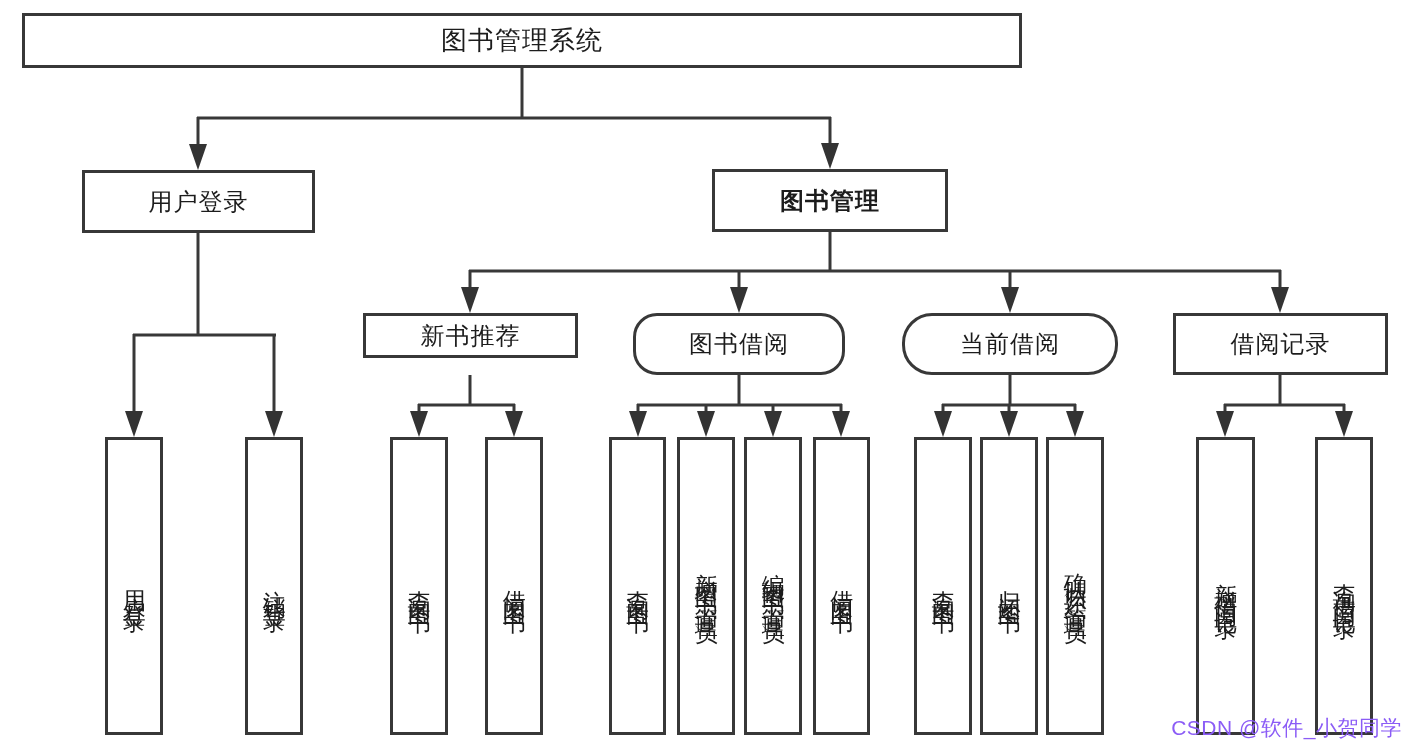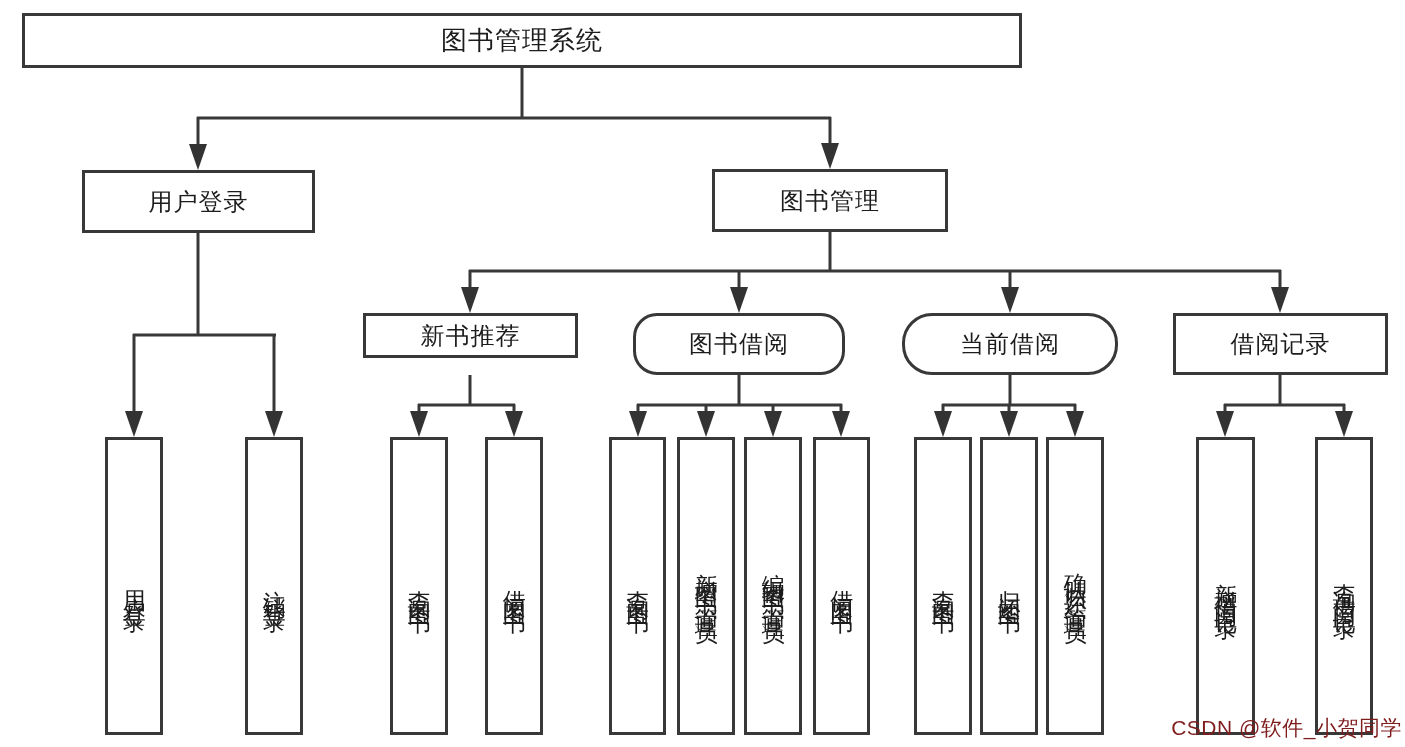--- a/index.html
+++ b/index.html
@@ -37,21 +37,21 @@
     font-size: 23px;
     letter-spacing: 7px;
     line-height: 1.1;
     white-space: nowrap;
   }
   .watermark {
     position: absolute;
     top: 714px;
     right: 3px;
     font-size: 21px;
-    color: #7f1d1d;
+    color: #8b5cf6;
     letter-spacing: 0.5px;
     z-index: 5;
     white-space: nowrap;
   }
 </style>
 </head>
 <body>
 
 <div id="canvas">
 
@@ -117,21 +117,21 @@
     <polygon points="1335,411 1353,411 1344,437"></polygon>
   </svg>
 
   <div class="node lvl0" style="left:22px; top:13px; width:1000px; height:55px;">
     <span>图书管理系统</span>
   </div>
 
   <div class="node lvl1" style="left:82px; top:170px; width:233px; height:63px;">
     <span>用户登录</span>
   </div>
-  <div class="node lvl1" style="left:712px; top:169px; width:236px; height:63px;">
+  <div class="node lvl1" style="left:712px; top:169px; width:236px; height:63px;font-weight:bold;">
     <span>图书管理</span>
   </div>
 
   <div class="node lvl2" style="left:363px; top:313px; width:215px; height:45px;">
     <span>新书推荐</span>
   </div>
   <div class="node lvl2" style="left:633px; top:313px; width:212px; height:62px;border-radius:24px;">
     <span>图书借阅</span>
   </div>
   <div class="node lvl2" style="left:902px; top:313px; width:216px; height:62px;border-radius:30px;">

